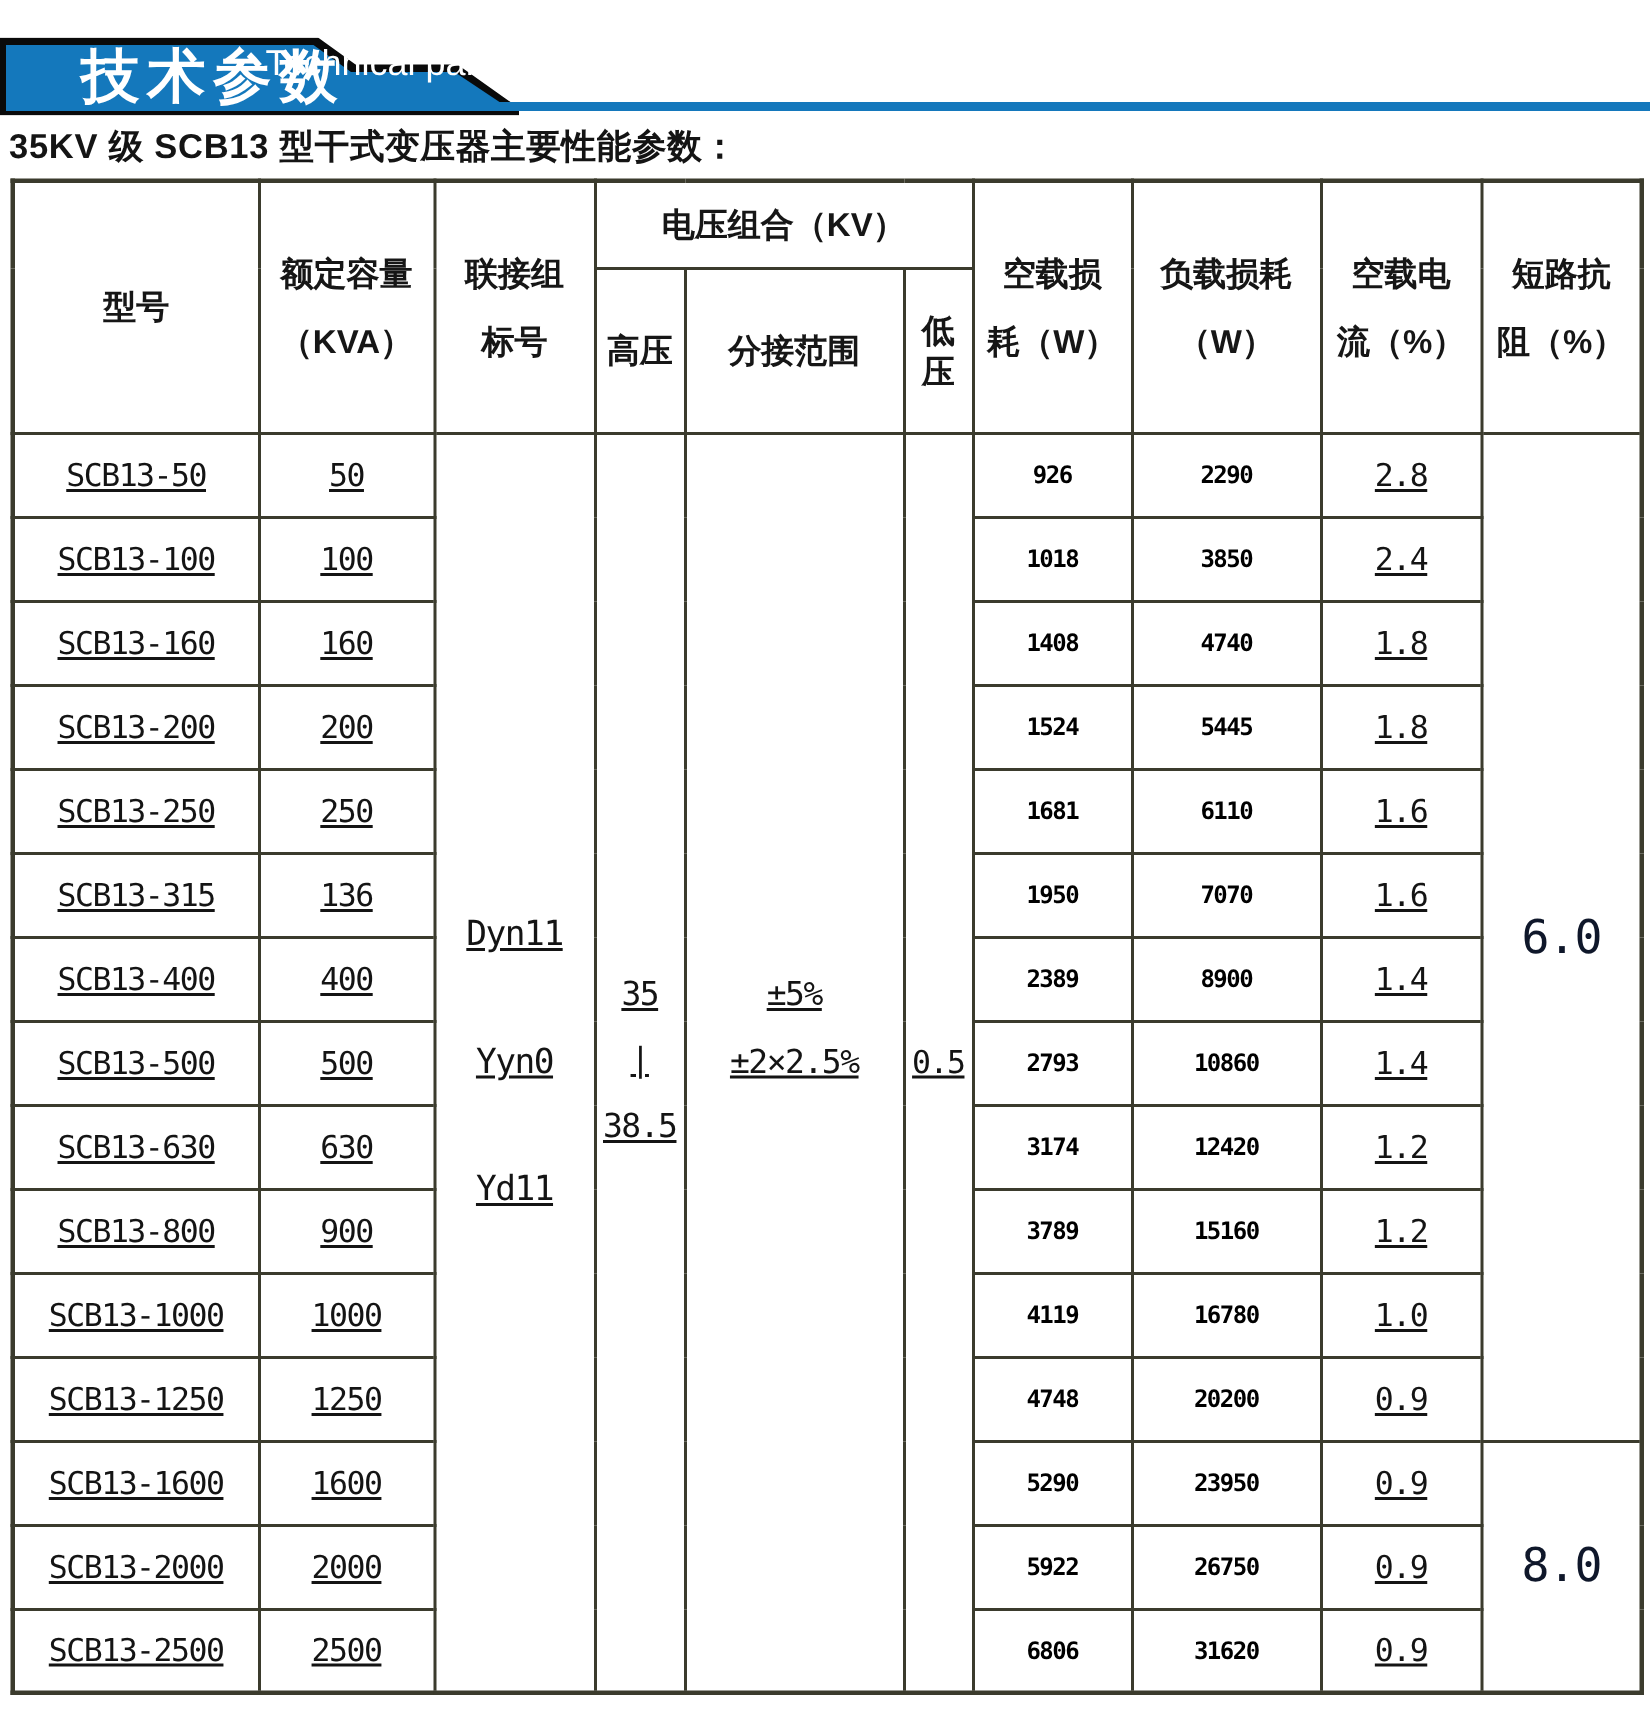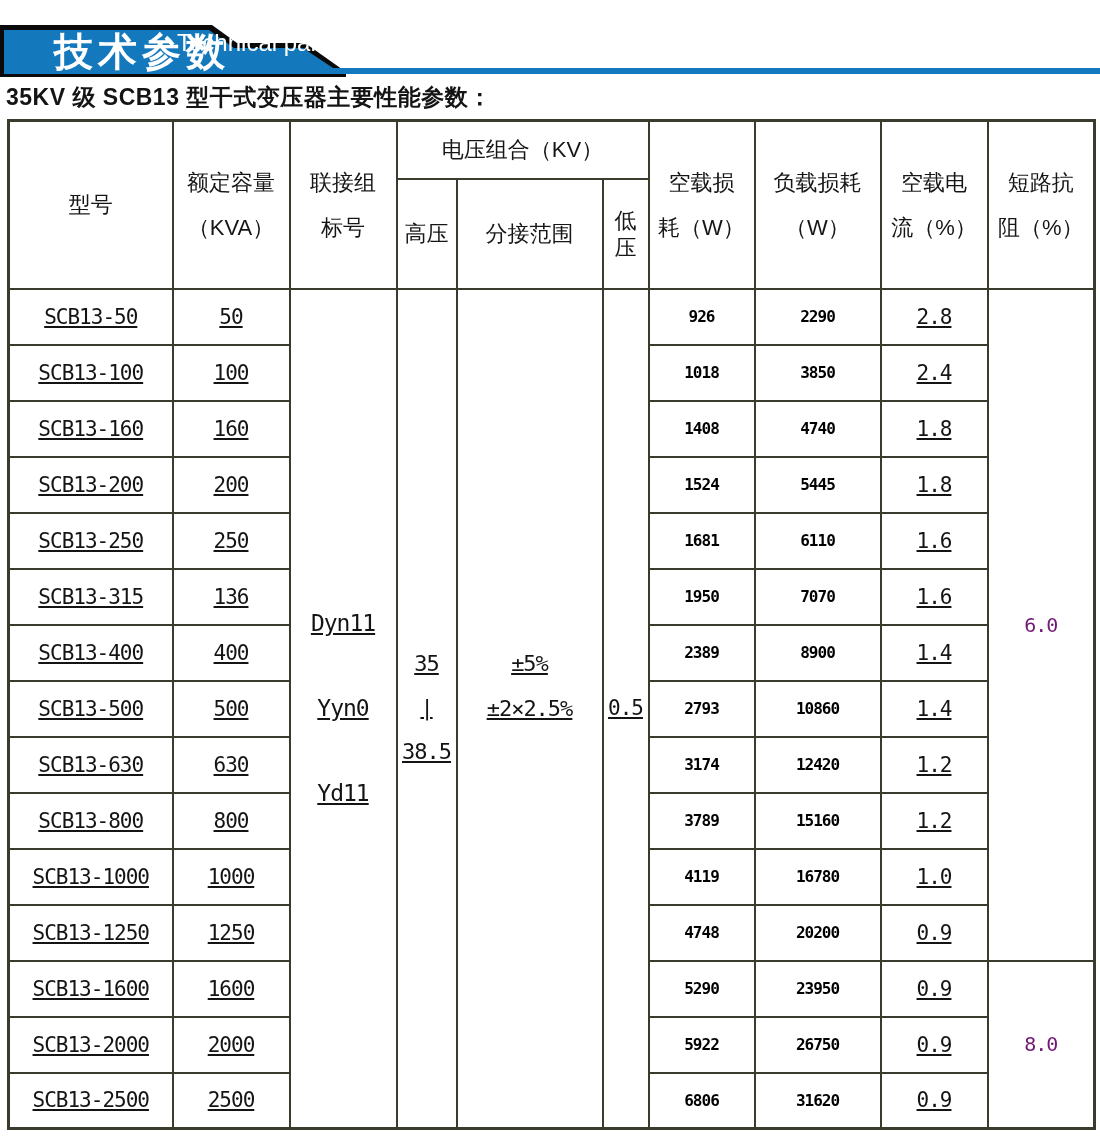--- a/index.html
+++ b/index.html
@@ -39,25 +39,25 @@
   .tech-table {
     position:absolute; left:7px; top:119px;
     border-collapse:collapse; table-layout:fixed; width:1086px;
     border:3px solid #3b3b2d;
   }
   .tech-table td { border:2px solid #3b3b2d; padding:0; text-align:center; vertical-align:middle; }
   tr.hrow1 { height:58px; }
   tr.hrow2 { height:110px; }
   tr.drow  { height:56px; }
 
-  .cjk  { font-family:"Liberation Sans", sans-serif; font-size:22px; color:#161616; }
+  .cjk  { font-family:"Liberation Sans", sans-serif; font-size:22px; color:#161616;font-weight:bold; }
   .hline { line-height:45px; }
   .mono { font-family:"DejaVu Sans Mono","Liberation Mono",monospace; font-size:21px; letter-spacing:-1px; color:#141414;text-decoration:underline; }
   .loss { font-family:"DejaVu Sans Mono","Liberation Mono",monospace; font-size:16px; font-weight:bold; letter-spacing:-1px; color:#000000; }
-  .imp  { font-family:"DejaVu Sans Mono","Liberation Mono",monospace; font-size:20px; letter-spacing:-1px; color:#701a75; }
+  .imp  { font-family:"DejaVu Sans Mono","Liberation Mono",monospace; font-size:31px; letter-spacing:-1px; color:#0f172a; }
 
   .conn-line { line-height:85px; font-size:23px; }
   .hv-line   { line-height:44px; font-size:22px; }
   .tap-block { margin-bottom:44px; }
   .tap-line  { line-height:45px; font-size:22px; }
   .lv-line   { line-height:27px; }
 </style>
 </head>
 <body>
 
@@ -218,21 +218,21 @@
     <tr class="drow">
       <td class="mono">SCB13-630</td>
       <td class="mono">630</td>
       <td class="loss">3174</td>
       <td class="loss">12420</td>
       <td class="mono">1.2</td>
     </tr>
 
     <tr class="drow">
       <td class="mono">SCB13-800</td>
-      <td class="mono">800</td>
+      <td class="mono">900</td>
       <td class="loss">3789</td>
       <td class="loss">15160</td>
       <td class="mono">1.2</td>
     </tr>
 
     <tr class="drow">
       <td class="mono">SCB13-1000</td>
       <td class="mono">1000</td>
       <td class="loss">4119</td>
       <td class="loss">16780</td>

